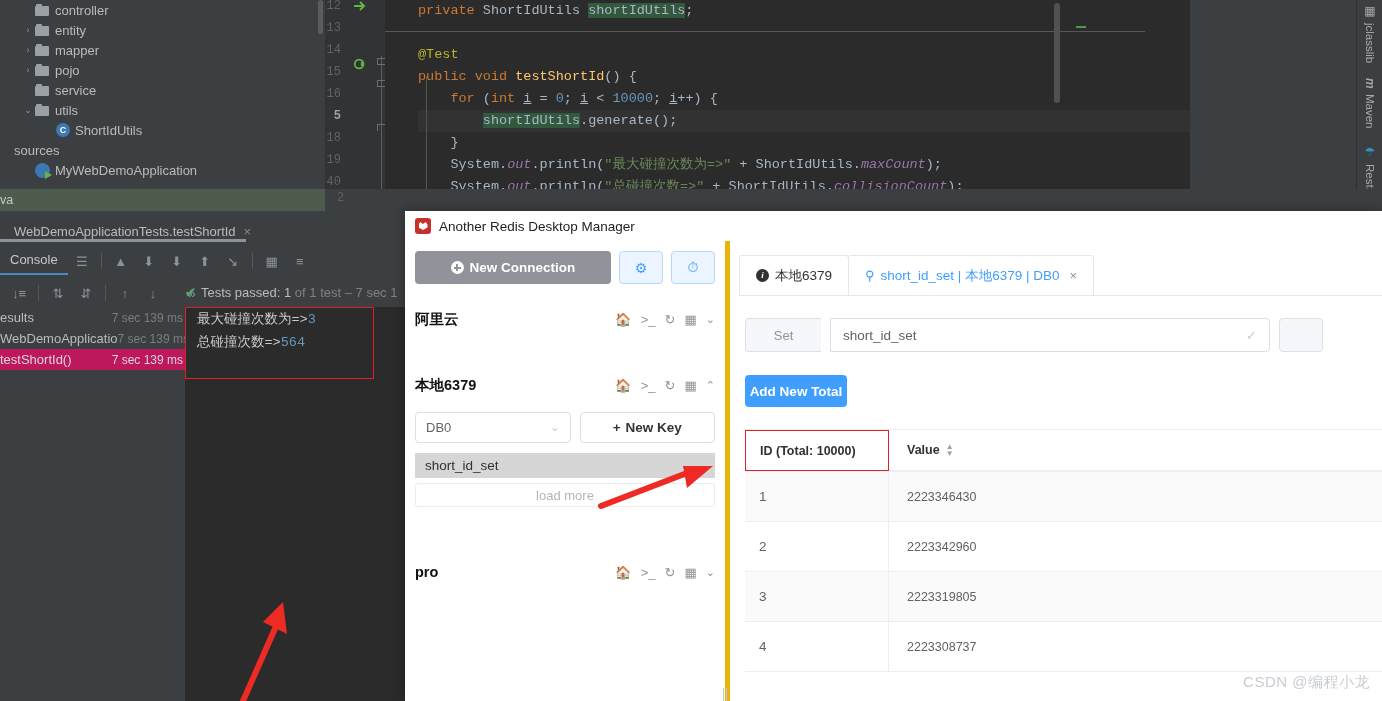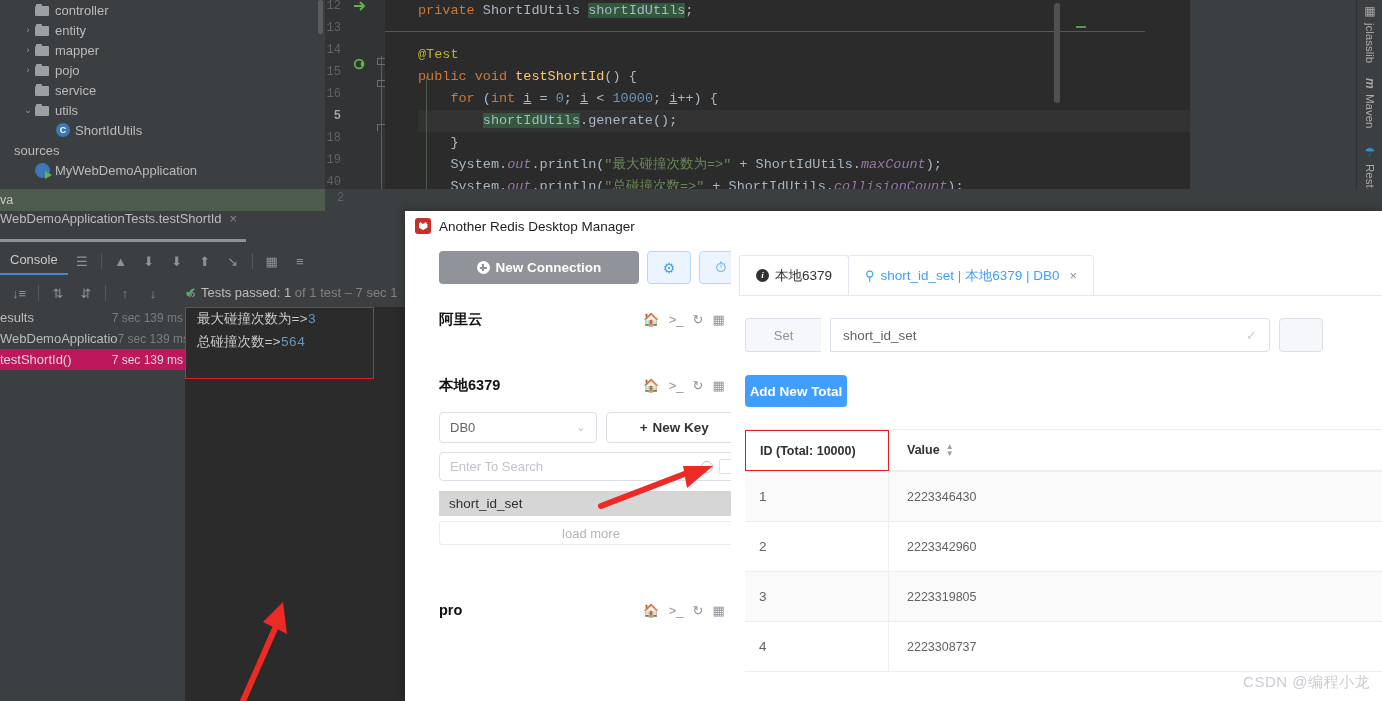--- a/index.html
+++ b/index.html
@@ -146,22 +146,22 @@
     position: absolute; left: 12px; top: 2px; color: #606366; font-size: 12px;
     font-family: "Liberation Mono", monospace;
   }
 
   
   .run-panel {
     position: absolute; left: 0; top: 211px; width: 1382px; height: 490px;
     background: #3c3f41;
   }
   .run-tab-row {
-    position: absolute; left: 0; top: 0; width: 405px; height: 28px;
-    color: #bbbbbb; font-size: 13px; display: flex; align-items: flex-start;
+    position: absolute; left: 14px; top: 0; width: 405px; height: 28px;
+    color: #bbbbbb; font-size: 13px; display: flex; align-items: flex-end;
   }
   .run-tab-row .lbl { white-space: nowrap; }
   .run-tab-close { margin-left: 8px; color: #888b8d; font-size: 13px; }
   .run-progress {
     position: absolute; left: 0; top: 28px; width: 246px; height: 3px;
     background: #8d9396;
   }
   .console-tabs {
     position: absolute; left: 0; top: 35px; width: 405px; height: 30px;
     display: flex; align-items: center; gap: 0px;
@@ -237,23 +237,22 @@
   .rlogo::after {
     content: ""; position: absolute; left: 3.5px; top: 4px; width: 9px; height: 8px;
     background: #fff; border-radius: 1px;
     clip-path: polygon(0 30%,20% 0,50% 25%,80% 0,100% 30%,100% 70%,50% 100%,0 70%);
   }
   .redis-title .ttl { font-size: 13.5px; color: #222; }
 
   
   .redis-left {
     position: absolute; left: 0; top: 30px; width: 325px; height: 460px;
-    background: #fff; border-right: 1px solid #eab308;
+    background: #fff; border-right: 5px solid #eab308;
     padding: 10px 10px 0 10px;
-    margin-left: 24px;
   }
   .conn-row { display: flex; gap: 8px; margin-bottom: 22px; }
   .btn-newconn {
     flex: 1; height: 33px; background: #909399; color: #fff;
     border: none; border-radius: 4px; font-size: 13.5px; font-weight: bold;
     display: flex; align-items: center; justify-content: center; gap: 6px;
     cursor: pointer;
   }
   .plus-circ {
     width: 13px; height: 13px; border-radius: 50%; background: #fff;
@@ -643,25 +642,20 @@
         <div class="db-select">
           <span>DB0</span>
           <span class="chev">⌄</span>
         </div>
         <div class="btn-newkey">
           <span>+</span>
           <span>New Key</span>
         </div>
       </div>
 
-      <div class="search-row">
-        <input placeholder="Enter To Search" style="">
-        <span class="mag"></span>
-        <span class="sq-btn"></span>
-      </div>
 
       <div class="key-item">short_id_set</div>
       <div class="load-more">load more</div>
 
       <div class="conn-head" style="margin-top:52px;">
         <span class="conn-name">pro</span>
         <span class="conn-actions">
           <span>🏠</span>
           <span>&gt;_</span>
           <span>↻</span>

